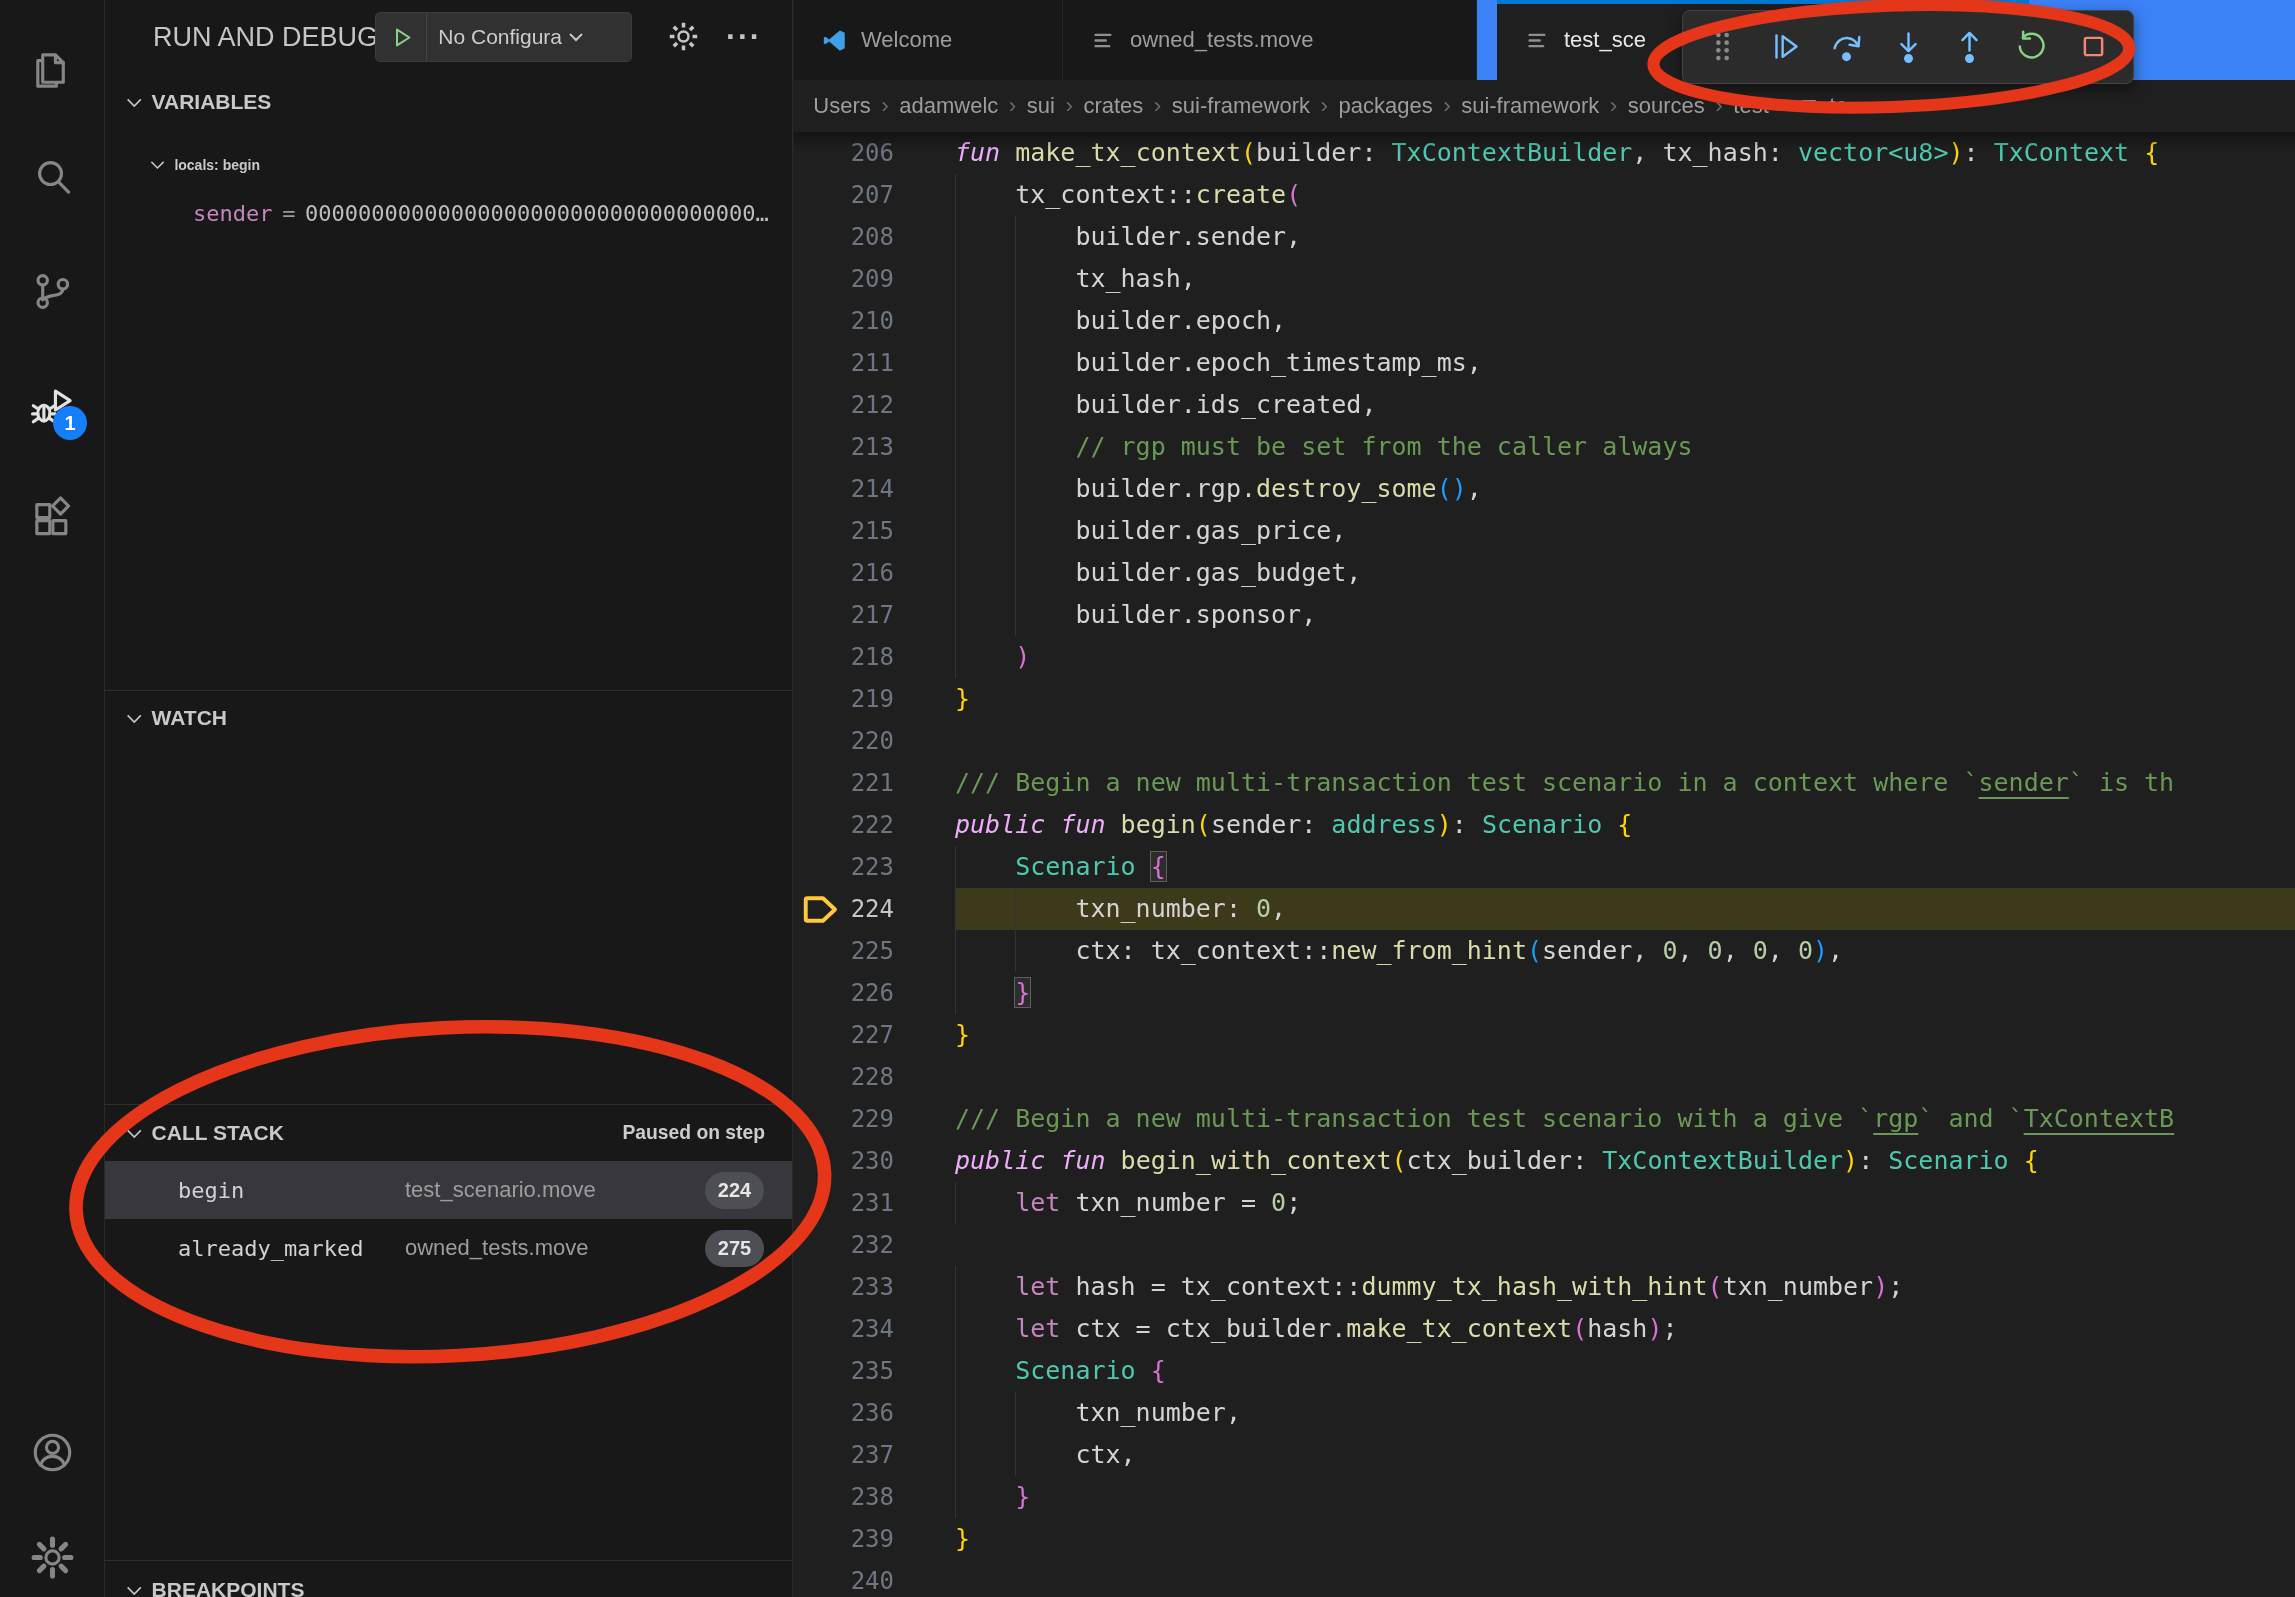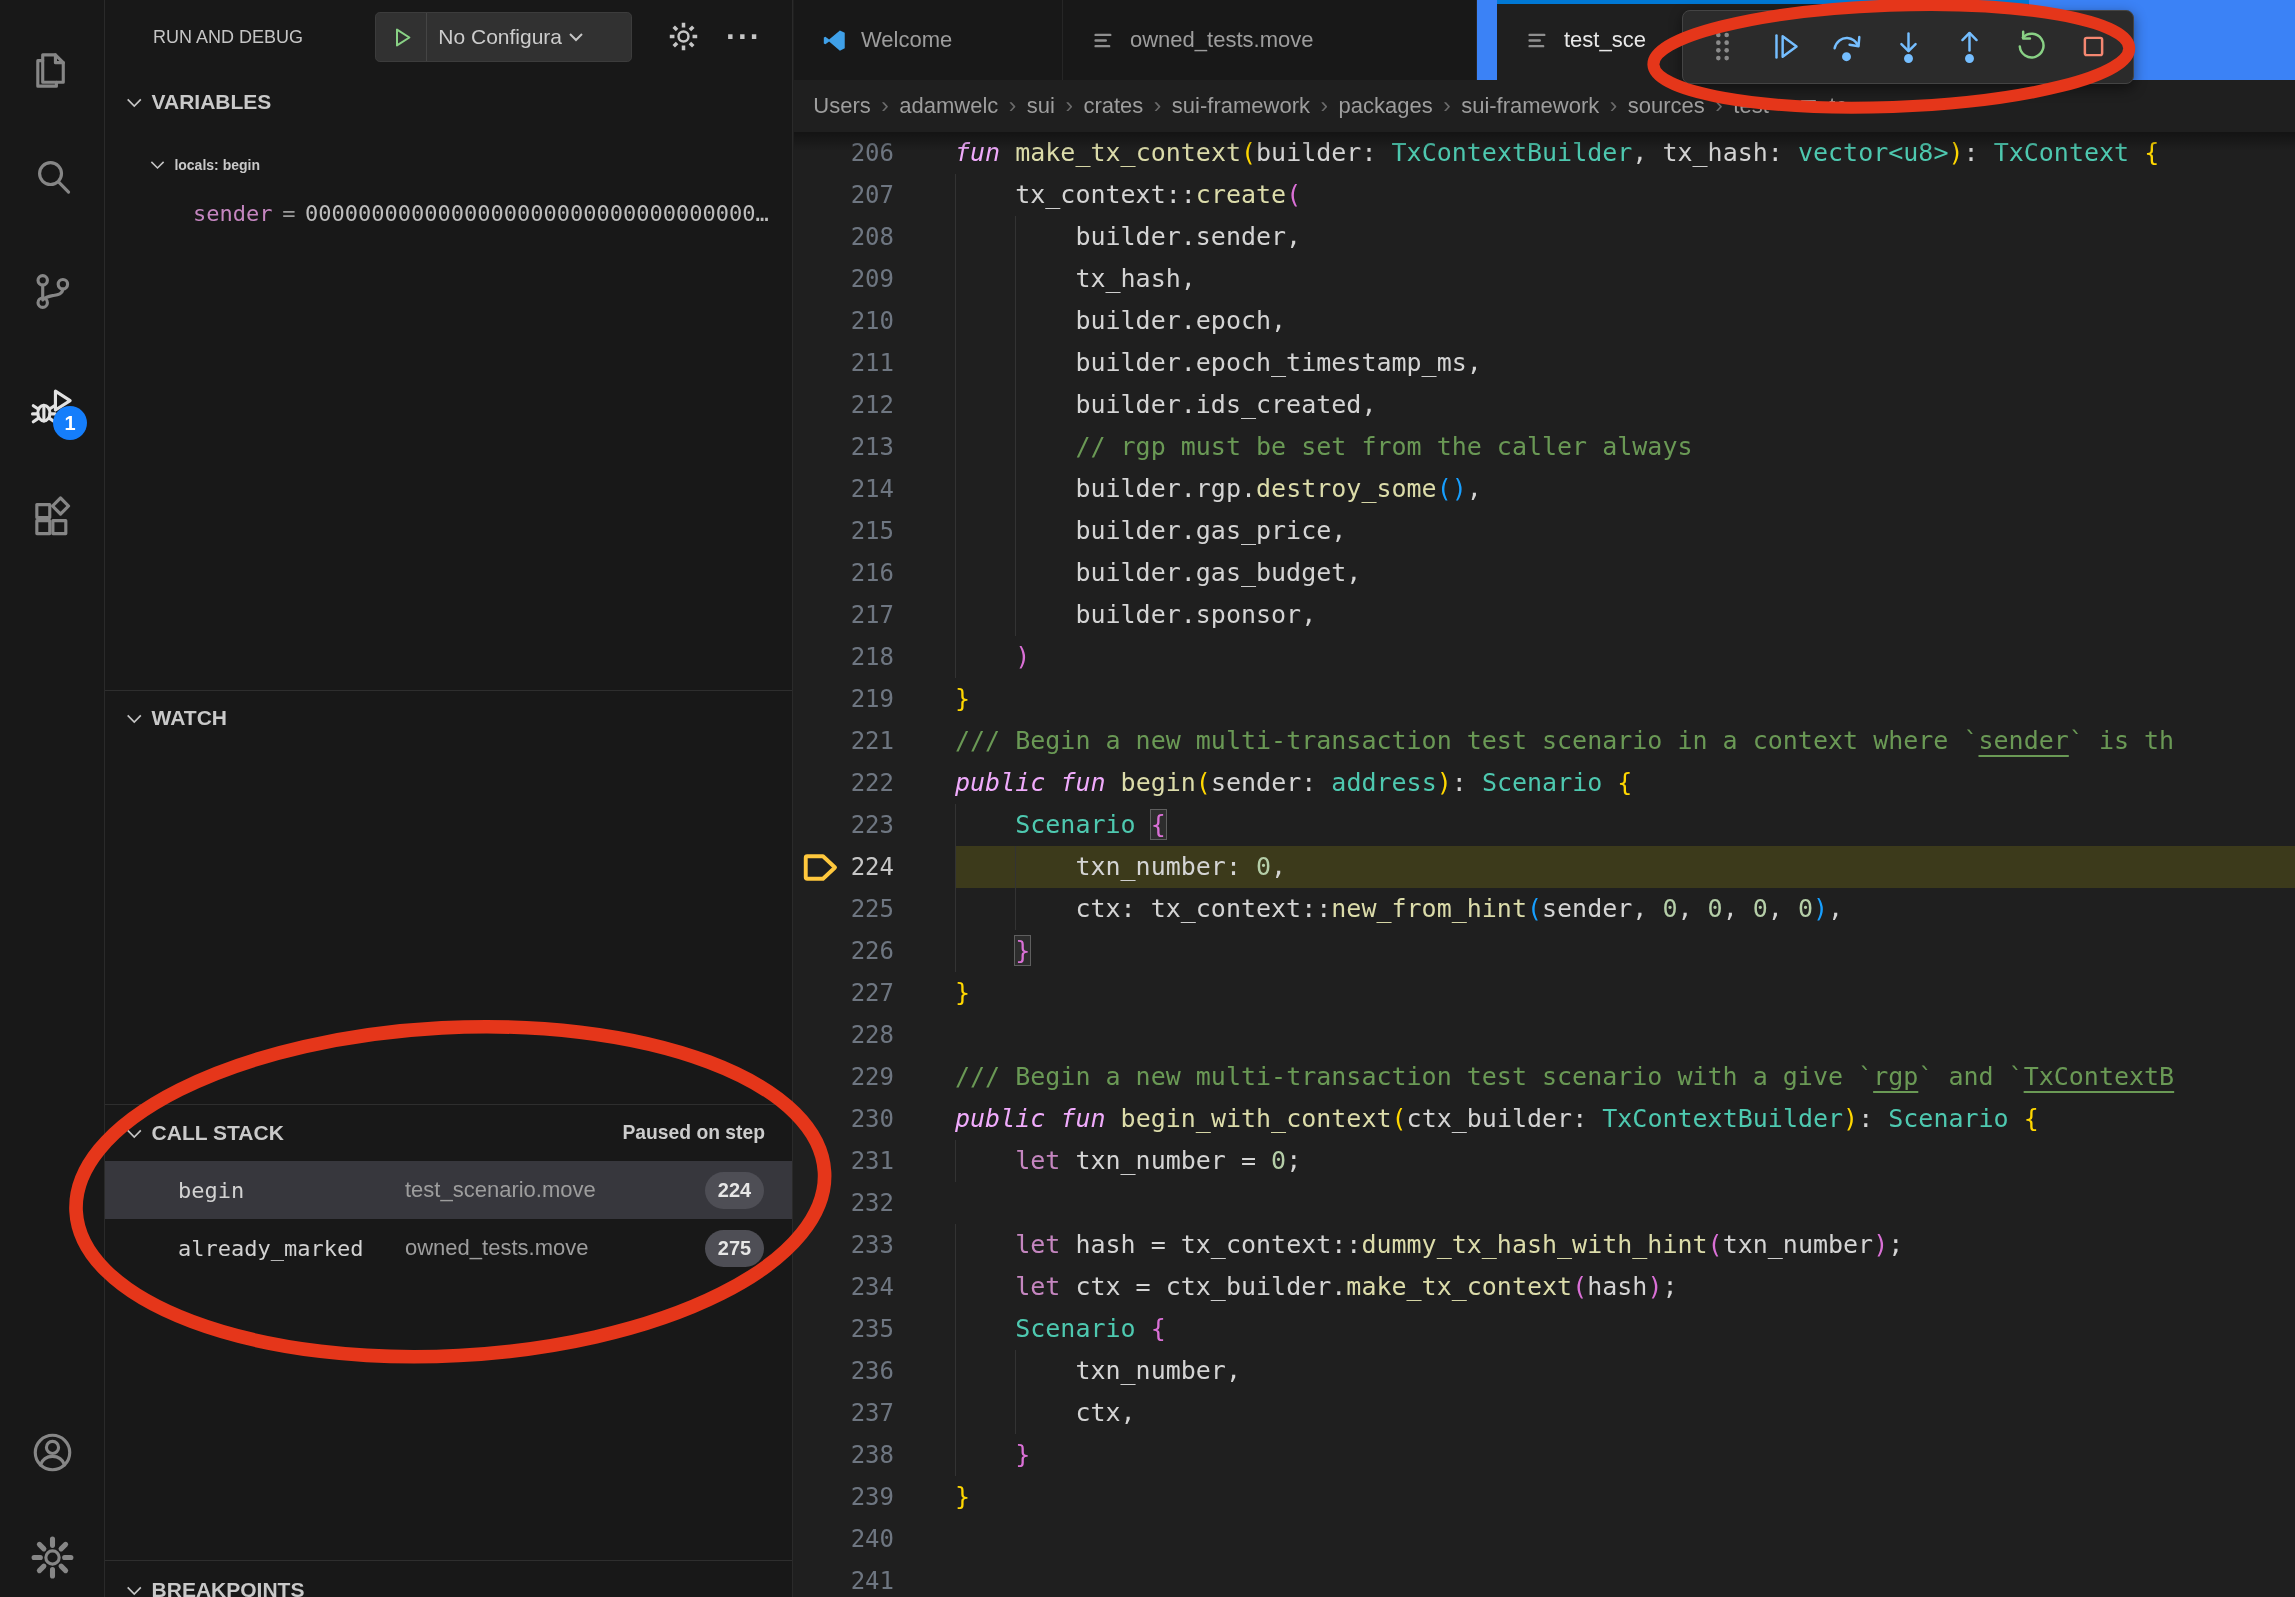--- a/index.html
+++ b/index.html
@@ -9,21 +9,21 @@
   
   .activitybar { position:absolute; left:0; top:0; width:105px; height:100%; background:#181818; border-right:0.8px solid #2a2a2a; z-index:10; }
   .ab-item { position:absolute; left:0; width:105px; height:80px; display:flex; align-items:center; justify-content:center; color:#868686; cursor:pointer; }
   .ab-item.active { color:#e2e2e2; }
   .ab-item svg { width:47px; height:47px; }
   .ab-badge { position:absolute; left:53px; top:42px; width:34px; height:34px; border-radius:50%; background:#157efb; color:#fff; font-size:20px; font-weight:700; display:flex; align-items:center; justify-content:center; }
 
   
   .sidebar { position:absolute; left:105px; top:0; width:688px; height:100%; background:#181818; border-right:0.8px solid #2a2a2a; z-index:9; overflow:hidden; }
   .sb-header { position:absolute; top:0; left:0; right:0; height:74px; display:flex; align-items:center; }
-  .sb-title { font-size:18px; font-weight:400; color:#c5c5c5; margin-left:48px; white-space:nowrap; }
+  .sb-title { font-size:27px; font-weight:400; color:#c5c5c5; margin-left:48px; white-space:nowrap; }
   .cfg-btn { position:absolute; left:270px; top:12px; width:257px; height:50px; background:#313131; border:0.8px solid #3c3c3c; border-radius:4.8px; display:flex; align-items:center; overflow:hidden; cursor:pointer; }
   .cfg-play { width:51px; height:100%; display:flex; align-items:center; justify-content:center; border-right:0.8px solid #454545; }
   .cfg-play svg { width:27px; height:27px; }
   .cfg-label { font-size:21px; color:#cccccc; margin-left:11.3px; white-space:nowrap; max-width:143px; overflow:hidden; }
   .cfg-chev { margin-left:1.6px; color:#c5c5c5; display:flex; }
   .cfg-chev svg { width:24px; height:24px; }
   .sb-gear, .sb-dots { position:absolute; top:19.3px; color:#c5c5c5; cursor:pointer; }
   .sb-gear { left:561px; } .sb-gear svg { width:35px; height:35px; }
   .sb-dots { left:621px; font-size:31px; font-weight:700; letter-spacing:1.6px; line-height:35px; }
 
@@ -379,20 +379,21 @@
       <div class="cl"><div class="gut"><span class="ln">210</span></div><div class="ct"><span class="sg g"></span><span class="sg g"></span><span class="sg pl">builder.epoch,</span></div></div>
       <div class="cl"><div class="gut"><span class="ln">211</span></div><div class="ct"><span class="sg g"></span><span class="sg g"></span><span class="sg pl">builder.epoch_timestamp_ms,</span></div></div>
       <div class="cl"><div class="gut"><span class="ln">212</span></div><div class="ct"><span class="sg g"></span><span class="sg g"></span><span class="sg pl">builder.ids_created,</span></div></div>
       <div class="cl"><div class="gut"><span class="ln">213</span></div><div class="ct"><span class="sg g"></span><span class="sg g"></span><span class="sg cm">// rgp must be set from the caller always</span></div></div>
       <div class="cl"><div class="gut"><span class="ln">214</span></div><div class="ct"><span class="sg g"></span><span class="sg g"></span><span class="sg pl">builder.rgp.</span><span class="sg fn">destroy_some</span><span class="sg b3">()</span><span class="sg pl">,</span></div></div>
       <div class="cl"><div class="gut"><span class="ln">215</span></div><div class="ct"><span class="sg g"></span><span class="sg g"></span><span class="sg pl">builder.gas_price,</span></div></div>
       <div class="cl"><div class="gut"><span class="ln">216</span></div><div class="ct"><span class="sg g"></span><span class="sg g"></span><span class="sg pl">builder.gas_budget,</span></div></div>
       <div class="cl"><div class="gut"><span class="ln">217</span></div><div class="ct"><span class="sg g"></span><span class="sg g"></span><span class="sg pl">builder.sponsor,</span></div></div>
       <div class="cl"><div class="gut"><span class="ln">218</span></div><div class="ct"><span class="sg g"></span><span class="sg b2">)</span></div></div>
       <div class="cl"><div class="gut"><span class="ln">219</span></div><div class="ct"><span class="sg b1">}</span></div></div>
+      <div class="cl"><div class="gut"><span class="ln">220</span></div><div class="ct"></div></div>
       <div class="cl"><div class="gut"><span class="ln">221</span></div><div class="ct"><span class="sg cm">/// Begin a new multi-transaction test scenario in a context where `</span><span class="sg cm u">sender</span><span class="sg cm">` is th</span></div></div>
       <div class="cl"><div class="gut"><span class="ln">222</span></div><div class="ct"><span class="sg kw">public</span><span class="sg pl"> </span><span class="sg kw">fun</span><span class="sg pl"> </span><span class="sg fn">begin</span><span class="sg b1">(</span><span class="sg pl">sender: </span><span class="sg ty">address</span><span class="sg b1">)</span><span class="sg pl">: </span><span class="sg ty">Scenario</span><span class="sg pl"> </span><span class="sg b1">{</span></div></div>
       <div class="cl"><div class="gut"><span class="ln">223</span></div><div class="ct"><span class="sg g"></span><span class="sg ty">Scenario</span><span class="sg pl"> </span><span class="sg b2 bx">{</span></div></div>
       <div class="cl hl"><div class="gut"><span class="mk"><svg viewBox="0 0 26 22" fill="none" stroke="#ffc83d" stroke-width="2.6" stroke-linejoin="round">
               <path d="M3.5 3.5h10.5l8 7.5-8 7.5H3.5a1 1 0 0 1-1-1v-13a1 1 0 0 1 1-1z"></path>
             </svg></span><span class="ln">224</span></div><div class="ct"><span class="sg g"></span><span class="sg g"></span><span class="sg pl">txn_number: </span><span class="sg nu">0</span><span class="sg pl">,</span></div></div>
       <div class="cl"><div class="gut"><span class="ln">225</span></div><div class="ct"><span class="sg g"></span><span class="sg g"></span><span class="sg pl">ctx: tx_context::</span><span class="sg fn">new_from_hint</span><span class="sg b3">(</span><span class="sg pl">sender, </span><span class="sg nu">0</span><span class="sg pl">, </span><span class="sg nu">0</span><span class="sg pl">, </span><span class="sg nu">0</span><span class="sg pl">, </span><span class="sg nu">0</span><span class="sg b3">)</span><span class="sg pl">,</span></div></div>
       <div class="cl"><div class="gut"><span class="ln">226</span></div><div class="ct"><span class="sg g"></span><span class="sg b2 bx">}</span></div></div>
       <div class="cl"><div class="gut"><span class="ln">227</span></div><div class="ct"><span class="sg b1">}</span></div></div>
       <div class="cl"><div class="gut"><span class="ln">228</span></div><div class="ct"></div></div>

